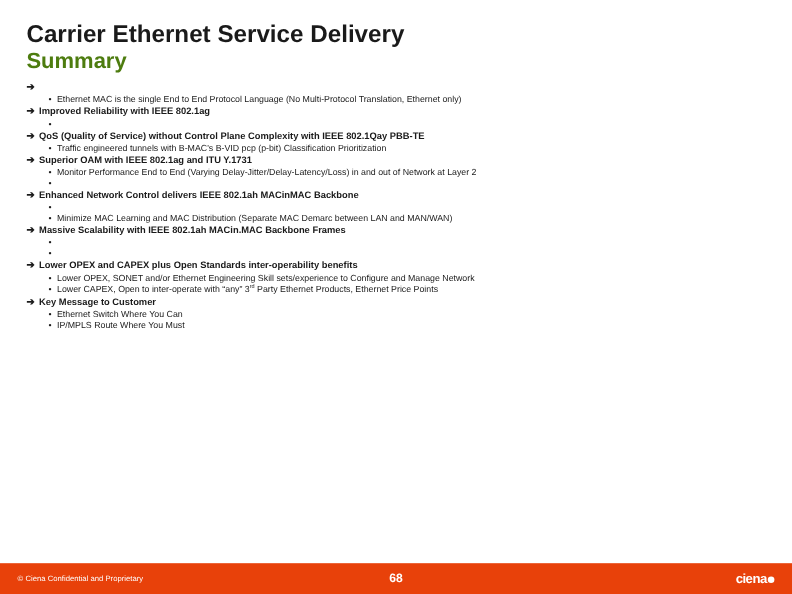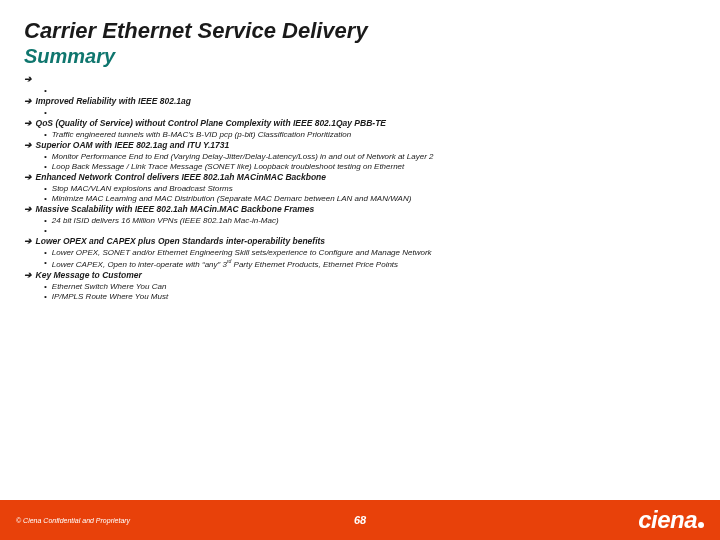--- a/index.html
+++ b/index.html
@@ -10,35 +10,34 @@
       font-family: Arial, sans-serif;
       overflow: hidden;
       position: relative;
     }
     .slide {
       width: 720px;
       height: 540px;
       background: #ffffff;
       padding: 18px 24px 10px 24px;
       position: relative;
-      font-style: italic;
     }
     .title-block {
       margin-bottom: 6px;
     }
     .main-title {
       font-size: 22px;
       font-weight: bold;
       color: #1a1a1a;
       line-height: 1.2;
     }
     .sub-title {
       font-size: 20px;
       font-weight: bold;
-      color: #0f766e;
+      color: #4d7c0f;
       line-height: 1.2;
     }
     .content {
       margin-top: 4px;
     }
     .bullet-main {
       display: flex;
       align-items: flex-start;
       margin-bottom: 2px;
       font-size: 8.5px;
@@ -65,21 +64,21 @@
       color: #1a1a1a;
       font-size: 8px;
       margin-right: 5px;
       flex-shrink: 0;
     }
     .footer {
       position: absolute;
       bottom: 0;
       left: 0;
       right: 0;
-      height: 40px;
+      height: 28px;
       background: #e8410a;
       display: flex;
       align-items: center;
       justify-content: space-between;
       padding: 0 16px;
     }
     .footer-left {
       font-size: 7px;
       color: #ffffff;
     }
@@ -94,21 +93,21 @@
     .footer-right {
       display: flex;
       align-items: center;
     }
     .ciena-logo {
       display: flex;
       align-items: baseline;
       gap: 0;
     }
     .ciena-text {
-      font-size: 24px;
+      font-size: 12px;
       font-weight: bold;
       color: #ffffff;
       font-family: Arial, sans-serif;
       letter-spacing: -0.5px;
     }
     .ciena-dot {
       width: 6px;
       height: 6px;
       background: #ffffff;
       border-radius: 50%;
@@ -128,20 +127,21 @@
     <div class="main-title">Carrier Ethernet Service Delivery</div>
     <div class="sub-title">Summary</div>
   </div>
 
   <div class="content" id="bullets-container">
   <div class="bullet-main">
         <span class="arrow">➔</span>
       </div>
       <div class="bullet-sub">
         <span class="dot">•</span>
+        <span>Ethernet MAC is the single End to End Protocol Language (No Multi-Protocol Translation, Ethernet only)</span>
       </div>
       <div class="bullet-main">
         <span class="arrow">➔</span>
         <span>Improved Reliability with IEEE 802.1ag</span>
       </div>
       <div class="bullet-sub">
         <span class="dot">•</span>
       </div>
       <div class="bullet-main">
         <span class="arrow">➔</span>
@@ -154,41 +154,38 @@
       <div class="bullet-main">
         <span class="arrow">➔</span>
         <span>Superior OAM with IEEE 802.1ag and ITU Y.1731</span>
       </div>
       <div class="bullet-sub">
         <span class="dot">•</span>
         <span>Monitor Performance End to End (Varying Delay-Jitter/Delay-Latency/Loss) in and out of Network at Layer 2</span>
       </div>
       <div class="bullet-sub">
         <span class="dot">•</span>
-        <span>Loop Back Message / Link Trace Message (SONET like) Loopback troubleshoot testing on Ethernet</span>
       </div>
       <div class="bullet-main">
         <span class="arrow">➔</span>
         <span>Enhanced Network Control delivers IEEE 802.1ah MACinMAC Backbone</span>
       </div>
       <div class="bullet-sub">
         <span class="dot">•</span>
-        <span>Stop MAC/VLAN explosions and Broadcast Storms</span>
       </div>
       <div class="bullet-sub">
         <span class="dot">•</span>
         <span>Minimize MAC Learning and MAC Distribution (Separate MAC Demarc between LAN and MAN/WAN)</span>
       </div>
       <div class="bullet-main">
         <span class="arrow">➔</span>
         <span>Massive Scalability with IEEE 802.1ah MACin.MAC Backbone Frames</span>
       </div>
       <div class="bullet-sub">
         <span class="dot">•</span>
-        <span>24 bit ISID delivers 16 Million VPNs (IEEE 802.1ah Mac-in-Mac)</span>
       </div>
       <div class="bullet-sub">
         <span class="dot">•</span>
       </div>
       <div class="bullet-main">
         <span class="arrow">➔</span>
         <span>Lower OPEX and CAPEX plus Open Standards inter-operability benefits</span>
       </div>
       <div class="bullet-sub">
         <span class="dot">•</span>

